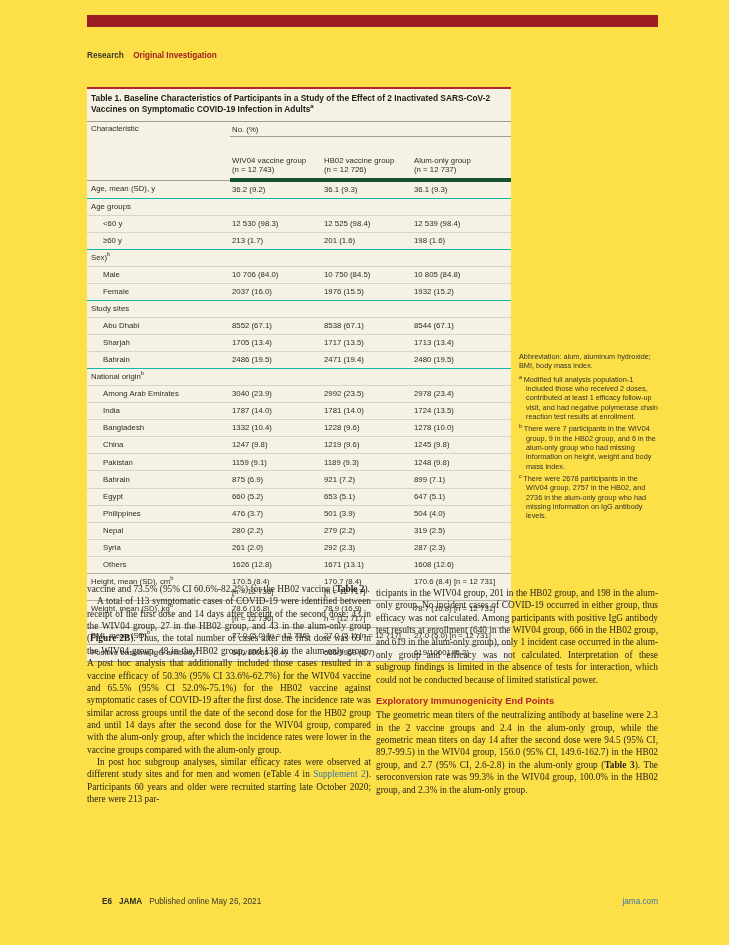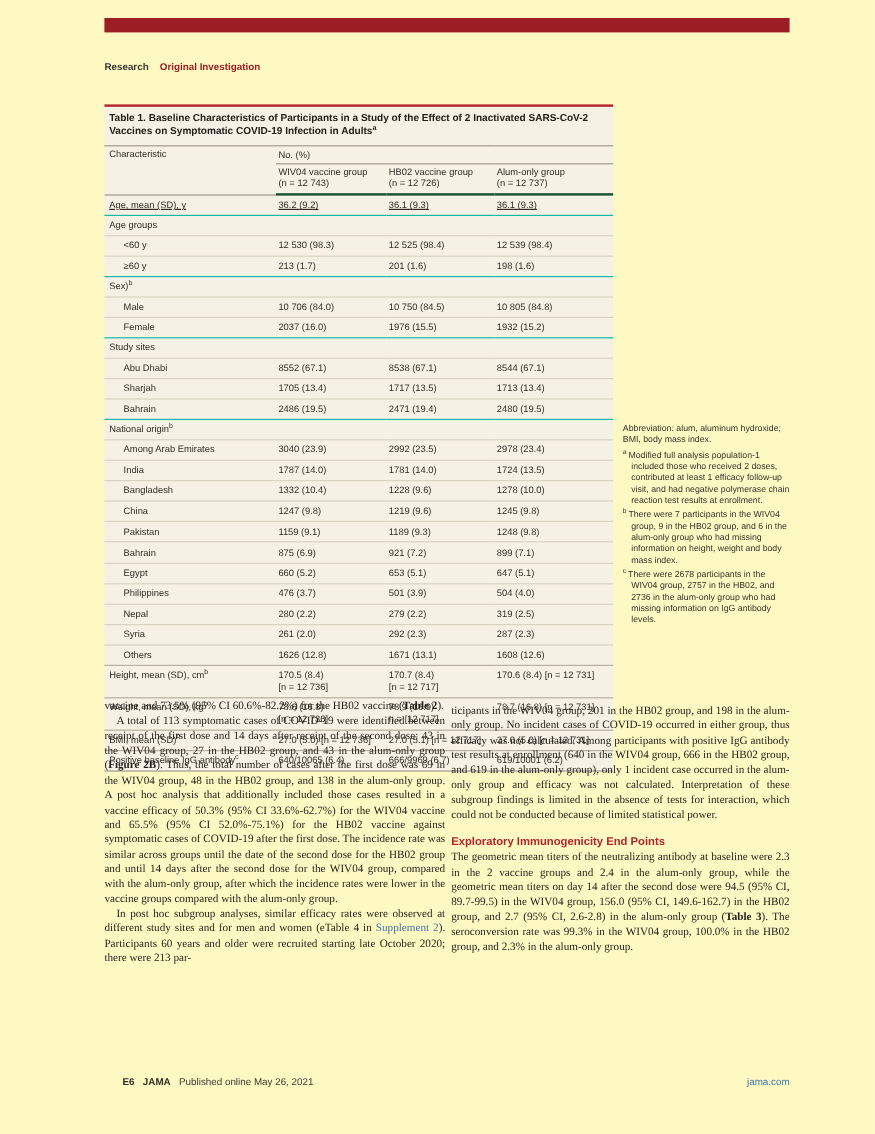--- a/index.html
+++ b/index.html
@@ -1,43 +1,43 @@
 <!DOCTYPE html>
 <html><head>
 <meta charset="utf-8">
 <style>
   html,body{margin:0;padding:0;}
   body{width:729px;height:945px;background:#ffffff;font-family:"Liberation Sans",sans-serif;color:#2e2c26;}
-  .page{position:relative;width:729px;height:945px;background:#fef9c3;overflow:hidden;}
+  .page{position:relative;width:729px;height:945px;background:#fde047;overflow:hidden;}
 
   
   .redbar{position:absolute;left:87px;top:15px;width:571px;height:12px;background:#9c1d24;}
 
   
   .runhead{position:absolute;left:87px;top:51px;width:571px;display:flex;justify-content:space-between;align-items:baseline;font-size:8.2px;}
   .runhead .lft b{color:#9c1d24;}
   .runhead .lft .research{color:#3a372f;font-weight:bold;margin-right:7px;}
   .runhead .rgt{color:#3a372f;}
 
   
   .table-panel{position:absolute;left:87px;top:87px;width:424px;background:#f5f1e4;border-top:2.5px solid #b2252a;}
   .tbl-title{font-size:8.4px;font-weight:bold;color:#22201a;padding:4px 5px 5px 4px;line-height:1.35;}
   .tbl-title sup{font-size:6px;}
   table.tbl{width:100%;border-collapse:collapse;font-size:7.8px;color:#2e2c26;border-bottom:1px solid #a19c8c;}
   table.tbl th,table.tbl td{text-align:left;font-weight:normal;vertical-align:top;}
   thead{border-top:1px solid #a19c8c;}
   th.charhead{vertical-align:bottom;font-weight:bold;padding:2px 2px 3px 4px;}
   th.nohead{font-weight:bold;border-bottom:1px solid #a19c8c;padding:3px 2px 2px 2px;}
-  th.ghead{font-weight:bold;padding:2px 2px 3px 2px;white-space:pre-line;line-height:1.25;border-bottom:2px solid #14532d;}
+  th.ghead{font-weight:bold;padding:19px 2px 3px 2px;white-space:pre-line;line-height:1.25;border-bottom:4px solid #14532d;}
   th.charhead{border-bottom:1px solid #a19c8c;}
   td.lbl{padding:3.2px 2px 3.2px 4px;line-height:1.2;}
   td.lbl.ind{padding-left:16px;}
   td.val{padding:3.2px 2px 3.2px 2px;white-space:pre-line;line-height:1.25;}
   tbody tr{border-top:1px solid #d9d4c2;}
-  tbody tr:first-child{border-top:none;text-decoration:underline;}
+  tbody tr:first-child{border-top:none;}
   tbody tr.section{border-top:1px solid #14b8a6;}
   tbody tr.strong{border-top:1px solid #b5b0a0;}
   sup{font-size:5.8px;line-height:0;}
 
   
   .footnotes{position:absolute;left:519px;top:352px;width:140px;font-size:7.3px;line-height:1.28;color:#33312a;}
   .footnotes .abbr{margin-bottom:4px;}
   .footnotes .fn{padding-left:7px;text-indent:-7px;margin-bottom:3px;}
   .footnotes .fn sup{font-size:5.6px;}
 

